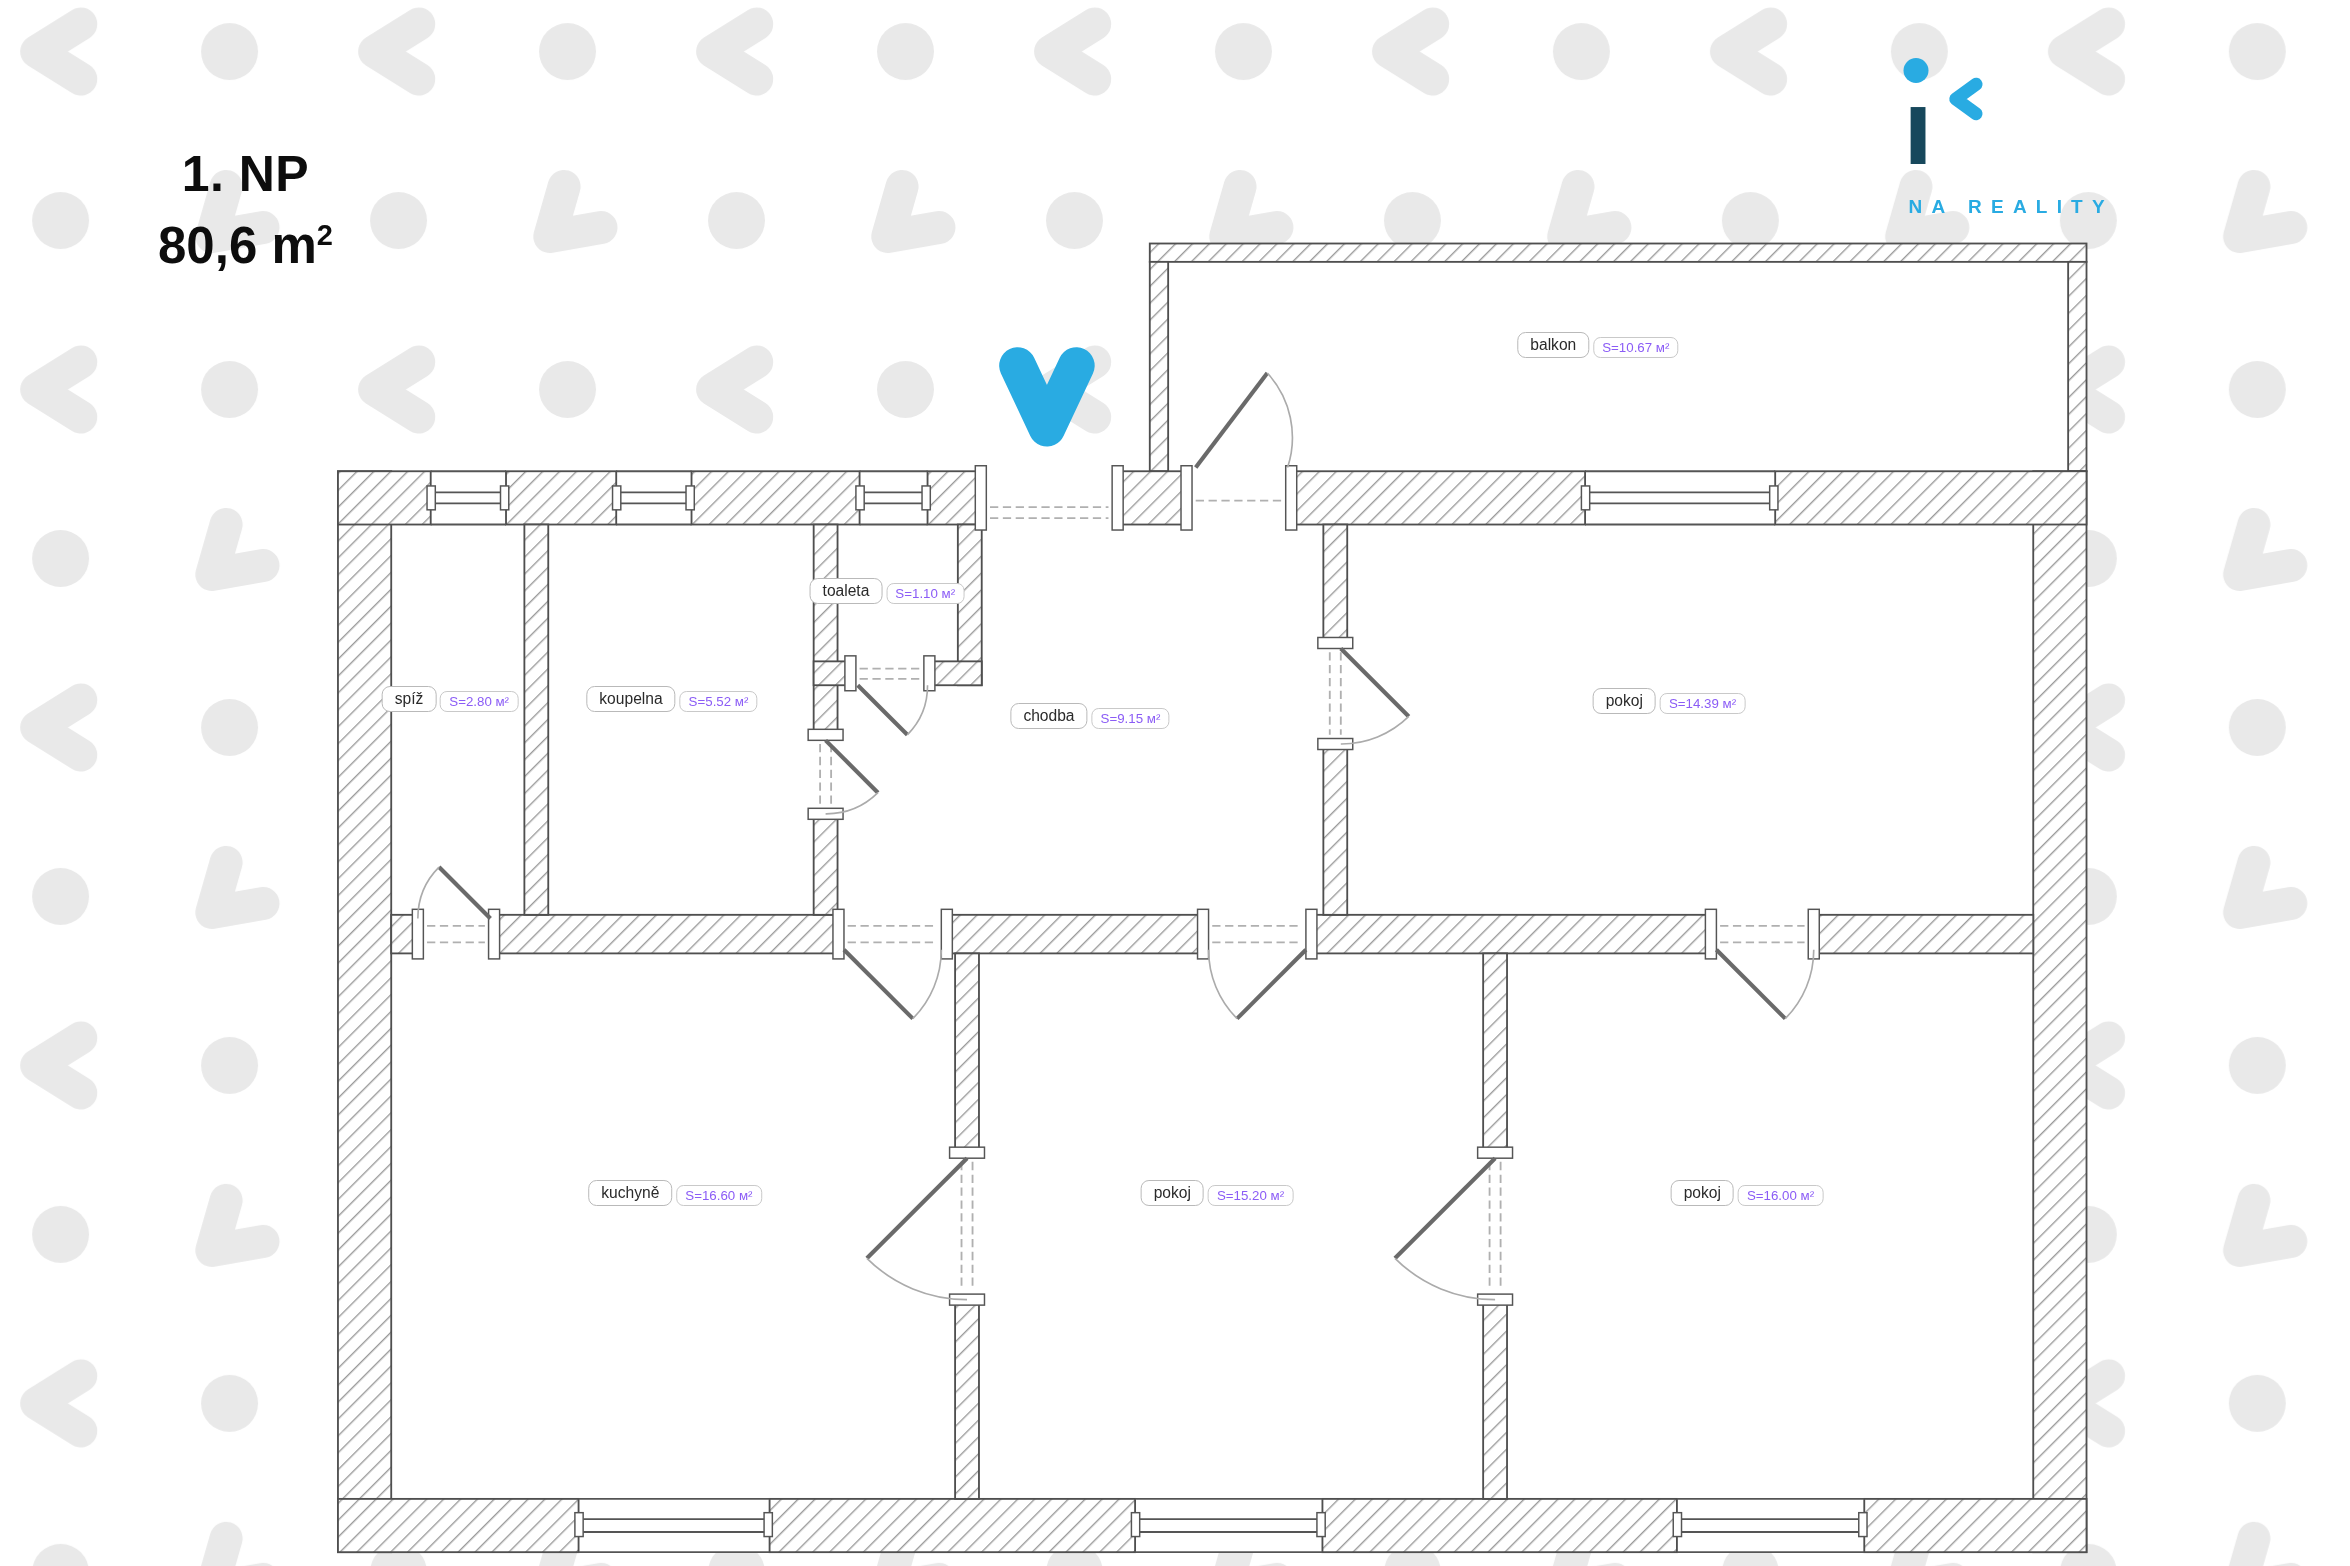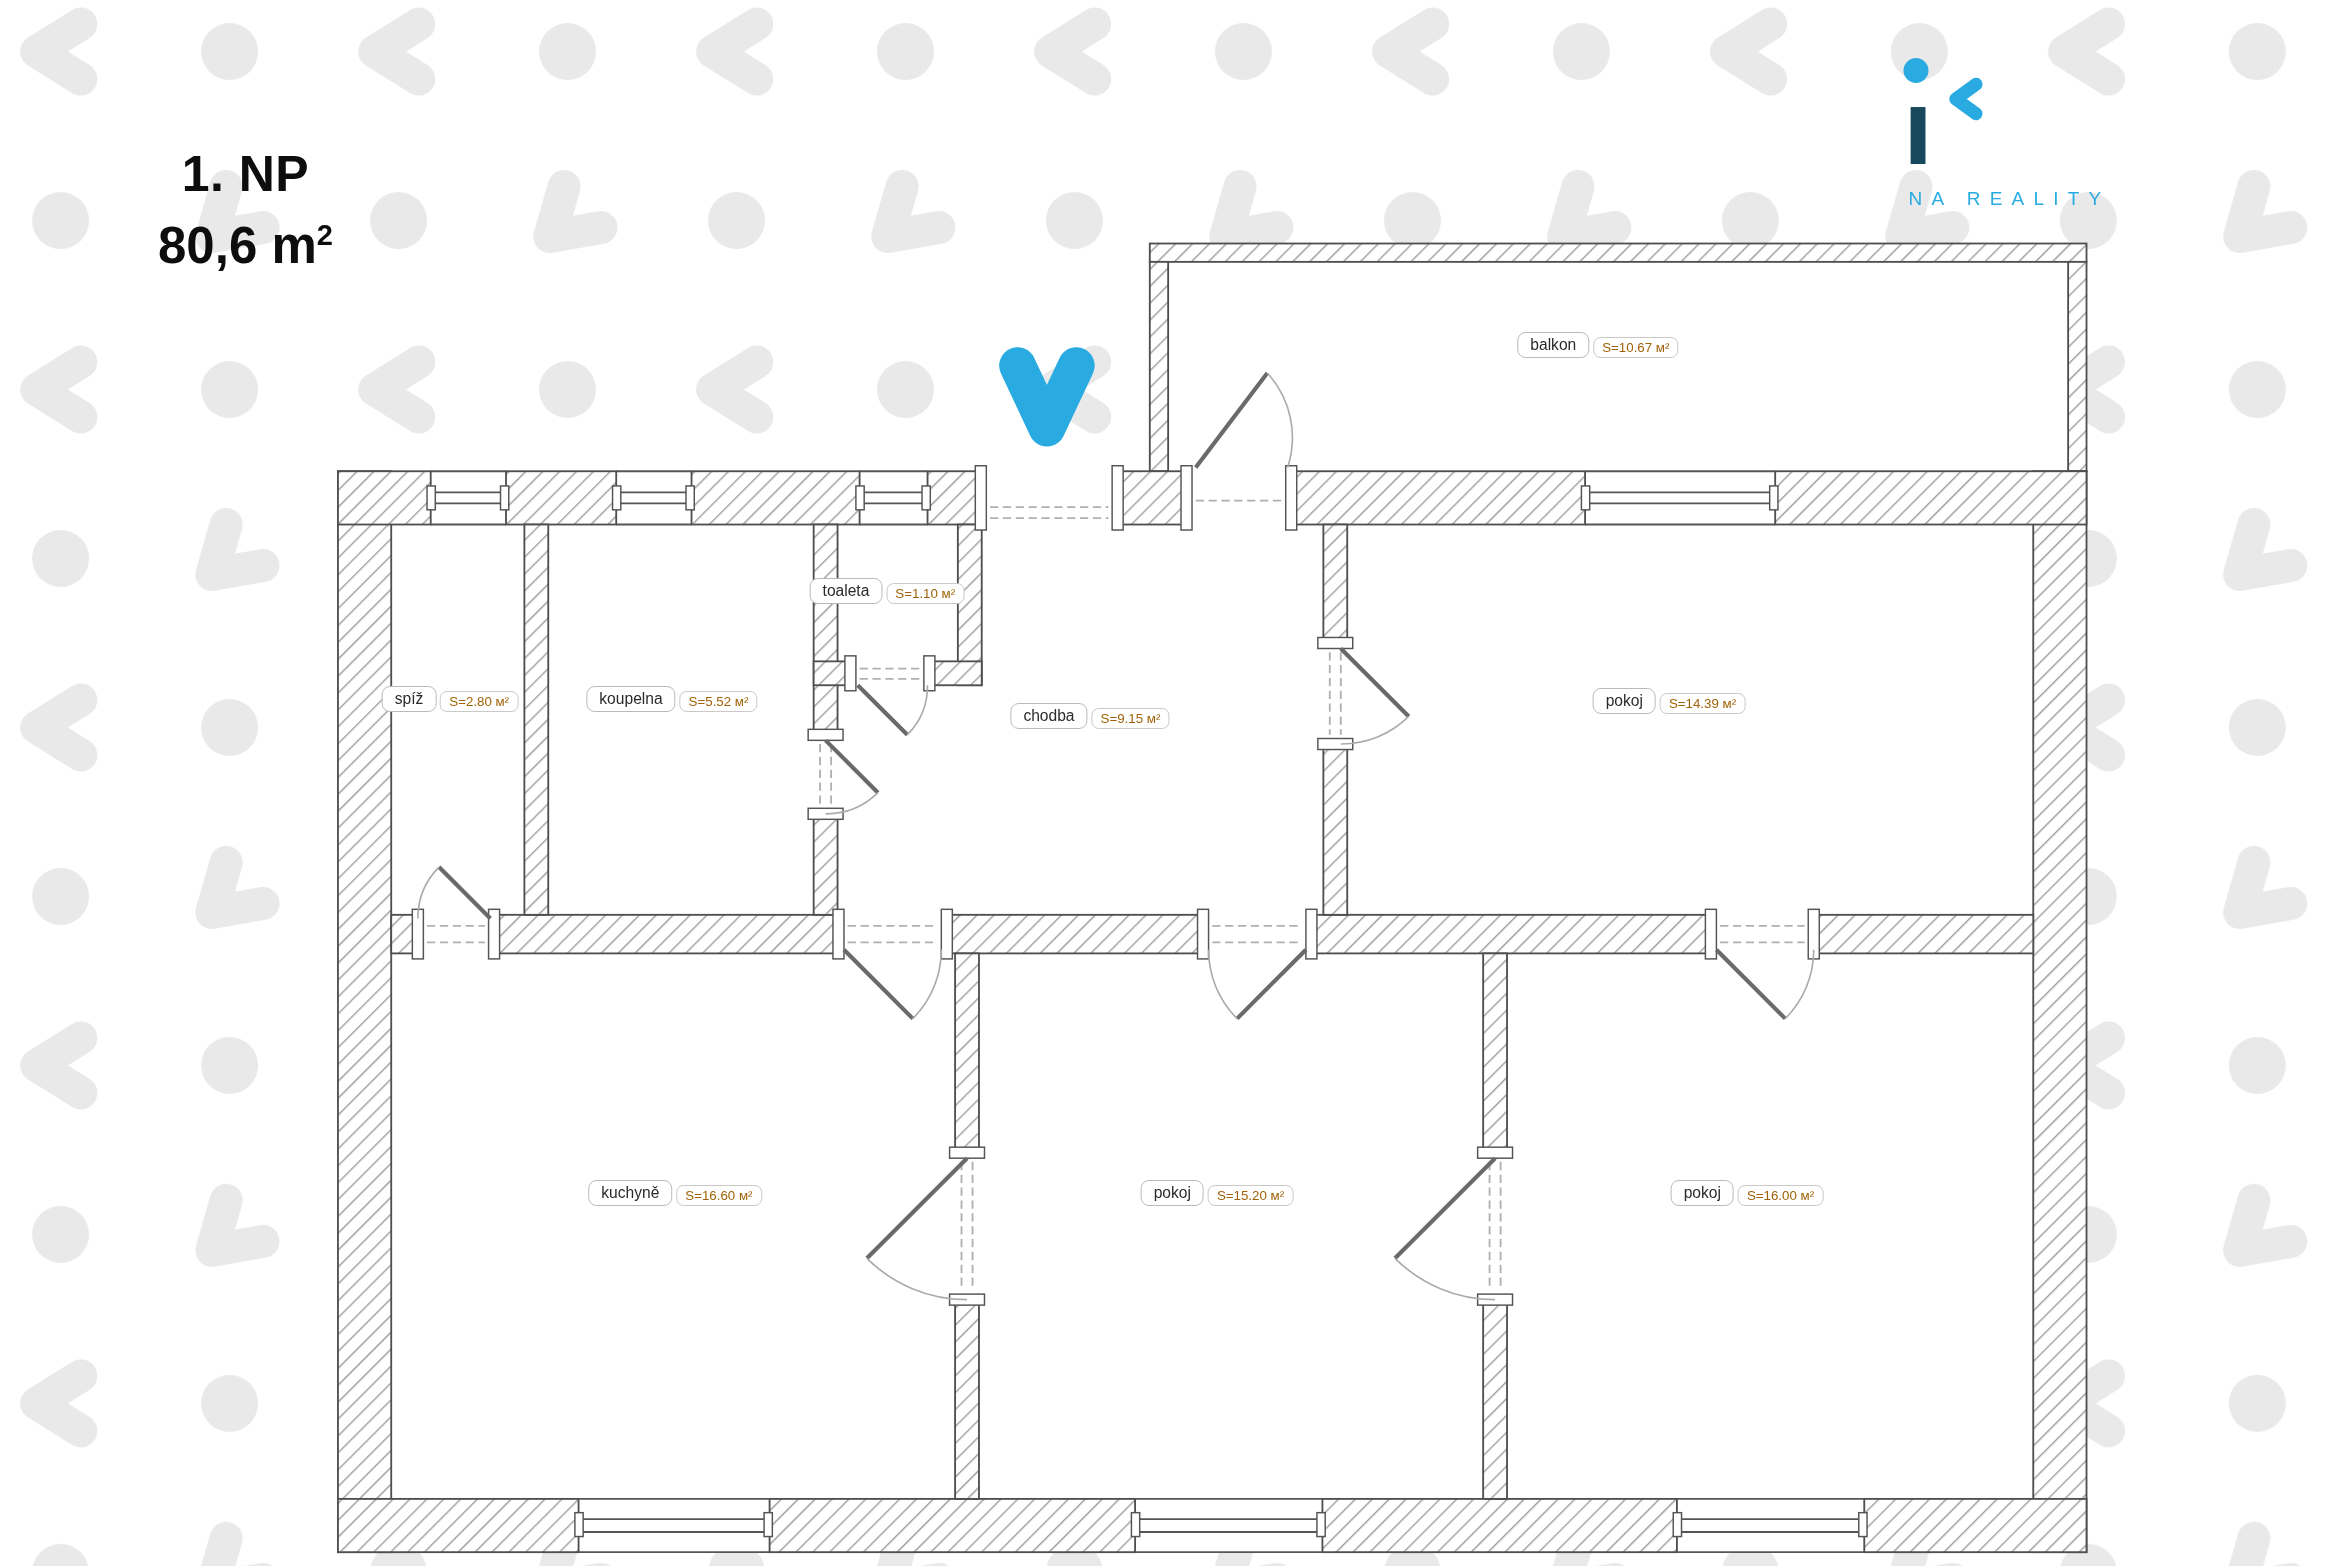--- a/index.html
+++ b/index.html
@@ -17,29 +17,29 @@
   #floor-title sup { font-size:29px; font-weight:800; vertical-align:super; line-height:0; }
 
   
   #brand { left:1903px; top:73px; width:386px; }
   .brand-row { position:relative; display:flex; align-items:flex-start; }
   .brand-word { font-size:108px; font-weight:700; color:#17485c; letter-spacing:-4.6px; line-height:1; }
   .i-wrap { position:relative; display:inline-block; }
   .brand-dot { position:absolute; left:50%; transform:translateX(-50%); top:-14.7px;
                width:25px; height:25px; border-radius:50%; background:#29abe2; }
   .brand-chevron { margin-left:13px; margin-top:1.8px; }
-  .brand-tagline { font-size:19px; letter-spacing:9.2px; color:#29abe2; font-weight:400;
-                   margin-top:7px; padding-left:5.5px; }
+  .brand-tagline { font-size:19px; letter-spacing:9.2px; color:#29abe2; font-weight:700;
+                   margin-top:15px; padding-left:5.5px; }
 
   
   .room-label { position:absolute; z-index:2; transform:translateX(-50%);
                 display:flex; align-items:flex-end; gap:3.7px; }
   .pill { background:#ffffff; border:1.8px solid #b9b9b9; border-radius:8.3px;
           padding:2.8px 12px; font-size:15.6px; color:#2a2a2a; white-space:nowrap; }
-  .pill.area { border-color:#c9c9c9; color:#a16207; font-size:13.3px; padding:1.8px 8.3px; border-radius:7.3px; }
+  .pill.area { border-color:#c9c9c9; color:#8b5cf6; font-size:13.3px; padding:1.8px 8.3px; border-radius:7.3px; }
 
   svg .wall { fill:url(#hatch); stroke:#4f4f4f; stroke-width:2; }
   svg .jamb { fill:#ffffff; stroke:#555; stroke-width:1.6; }
   svg .winline { stroke:#555; stroke-width:2; }
   svg .dash { stroke:#b0b0b0; stroke-width:2; stroke-dasharray:9 5; fill:none; }
   svg .leaf { stroke:#6a6a6a; stroke-width:4.5; fill:none; }
   svg .swing { stroke:#ababab; stroke-width:1.8; fill:none; }
 </style>
 </head>
 <body>

